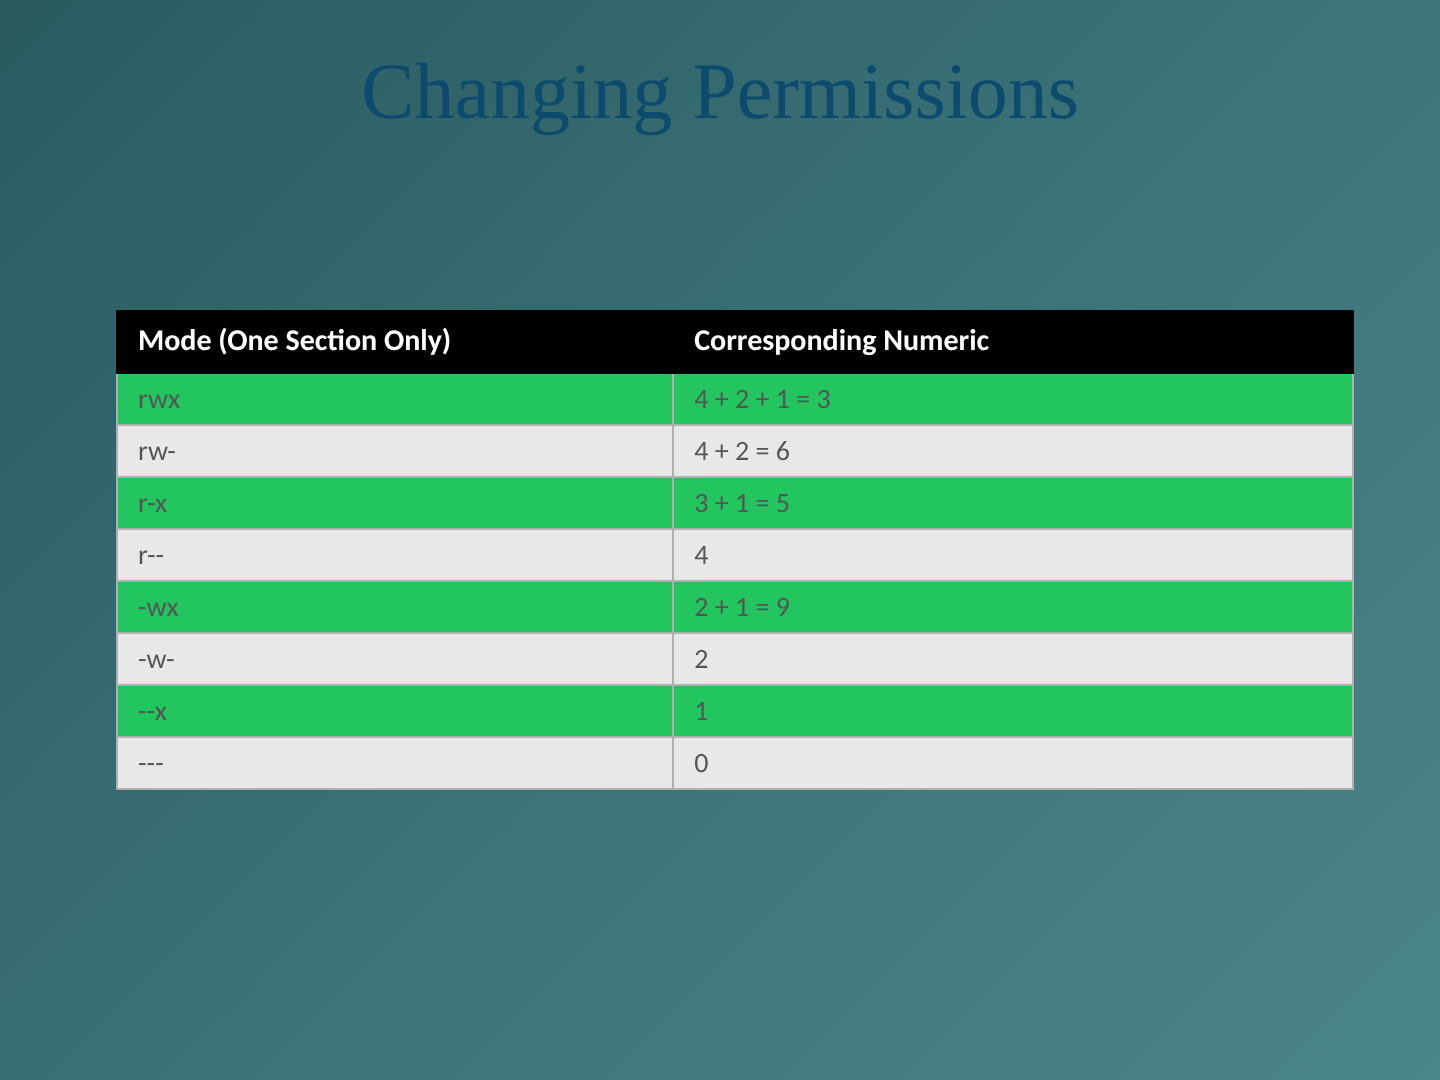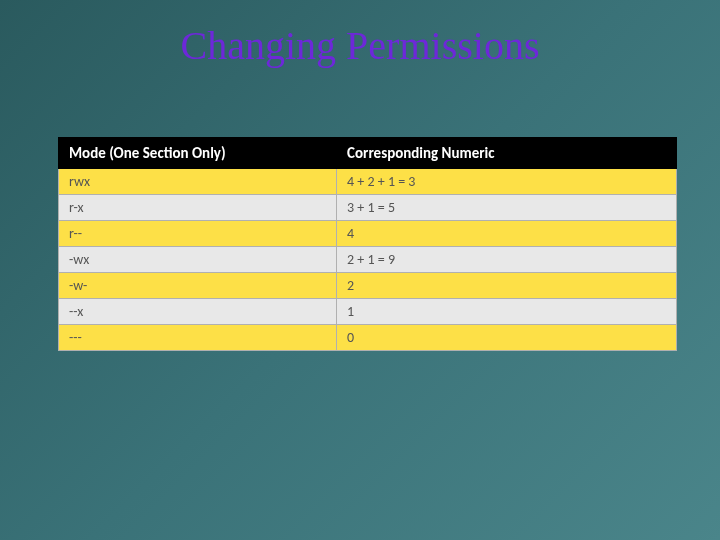--- a/index.html
+++ b/index.html
@@ -20,25 +20,25 @@
     position: relative;
   }
   .title {
     position: absolute;
     top: 22px;
     left: 0;
     width: 100%;
     text-align: center;
     font-size: 40px;
     font-weight: 400;
-    color: #6d28d9;
+    color: #0c4a6e;
   }
   .table-wrap {
     position: absolute;
-    top: 137px;
+    top: 155px;
     left: 58px;
     width: 619px;
     background: #fff;
   }
   table {
     width: 100%;
     border-collapse: collapse;
     font-family: Calibri, Arial, sans-serif;
   }
   thead th {
@@ -48,21 +48,21 @@
     font-size: 15px;
     text-align: left;
     padding: 6px 10px;
     border: 1px solid #000;
   }
   tbody td {
     border: 1px solid #b0b0b0;
     padding: 4px 10px;
     font-size: 14px;
     color: #555;
-    background: #fde047;
+    background: #22c55e;
   }
   tbody tr:nth-child(even) td {
     background: #e8e8e8;
   }
   .col-mode {
     width: 45%;
   }
   .col-num {
     width: 55%;
   }
@@ -89,20 +89,24 @@
           <th class="col-mode">Mode (One Section Only)</th>
           <th class="col-num">Corresponding Numeric</th>
         </tr>
       </thead>
       <tbody>
         <tr>
           <td>rwx</td>
           <td>4 + 2 + 1 = 3</td>
         </tr>
         <tr>
+          <td>rw-</td>
+          <td>4 + 2 = 6</td>
+        </tr>
+        <tr>
           <td>r-x</td>
           <td>3 + 1 = 5</td>
         </tr>
         <tr>
           <td>r--</td>
           <td>4</td>
         </tr>
         <tr>
           <td>-wx</td>
           <td>2 + 1 = 9</td>

